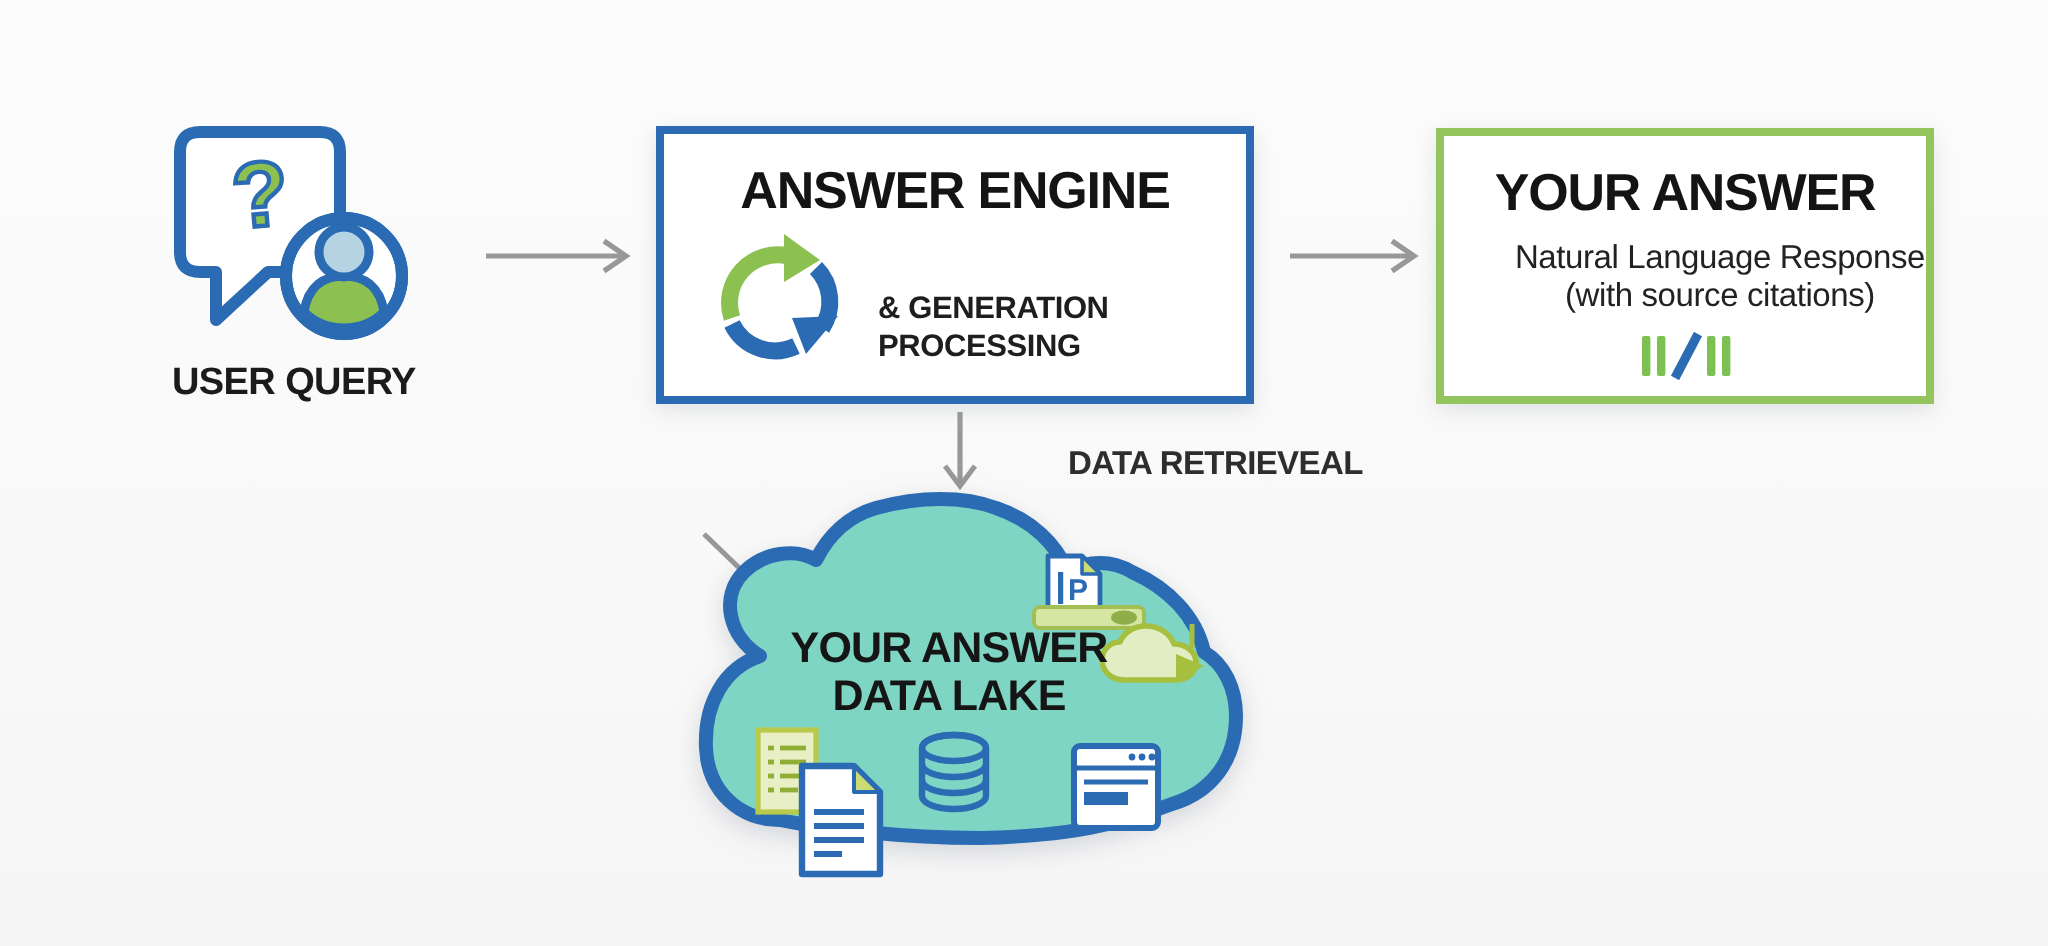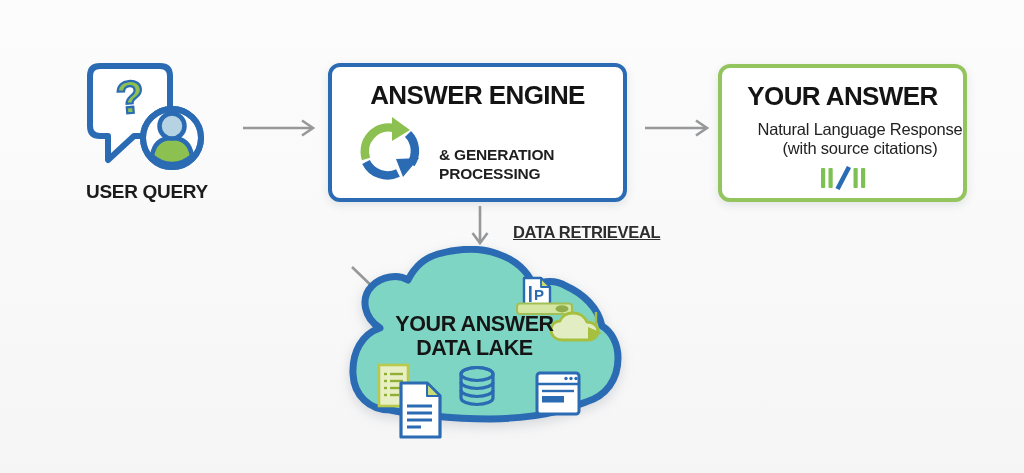--- a/index.html
+++ b/index.html
@@ -18,26 +18,26 @@
   
   .node-label{
     font-weight:bold;color:#1b1b1b;letter-spacing:-0.3px;
   }
   .user-query-label{
     left:86px;top:181px;width:124px;text-align:left;font-size:19px;
   }
   .retrieval-label{
     font-size:16.5px;font-weight:bold;color:#2d2d2d;letter-spacing:-0.3px;white-space:nowrap;
   }
-  #retrieval-right{left:513px;top:223px;text-decoration:underline;}
+  #retrieval-right{left:534px;top:223px;}
   #retrieval-left{left:277px;top:246px;}
 
   
   .flow-box{
-    background:#ffffff;border-radius:12px;
+    background:#ffffff;border-radius:0;
     box-shadow:0 3px 10px rgba(110,120,135,.18);
     box-sizing:border-box;
   }
   #answer-engine-box{
     left:328px;top:63px;width:299px;height:139px;
     border:4px solid #2a6bb3;
   }
   #cited-answer-box{
     left:718px;top:64px;width:249px;height:138px;
     border:4px solid #94c45e;

